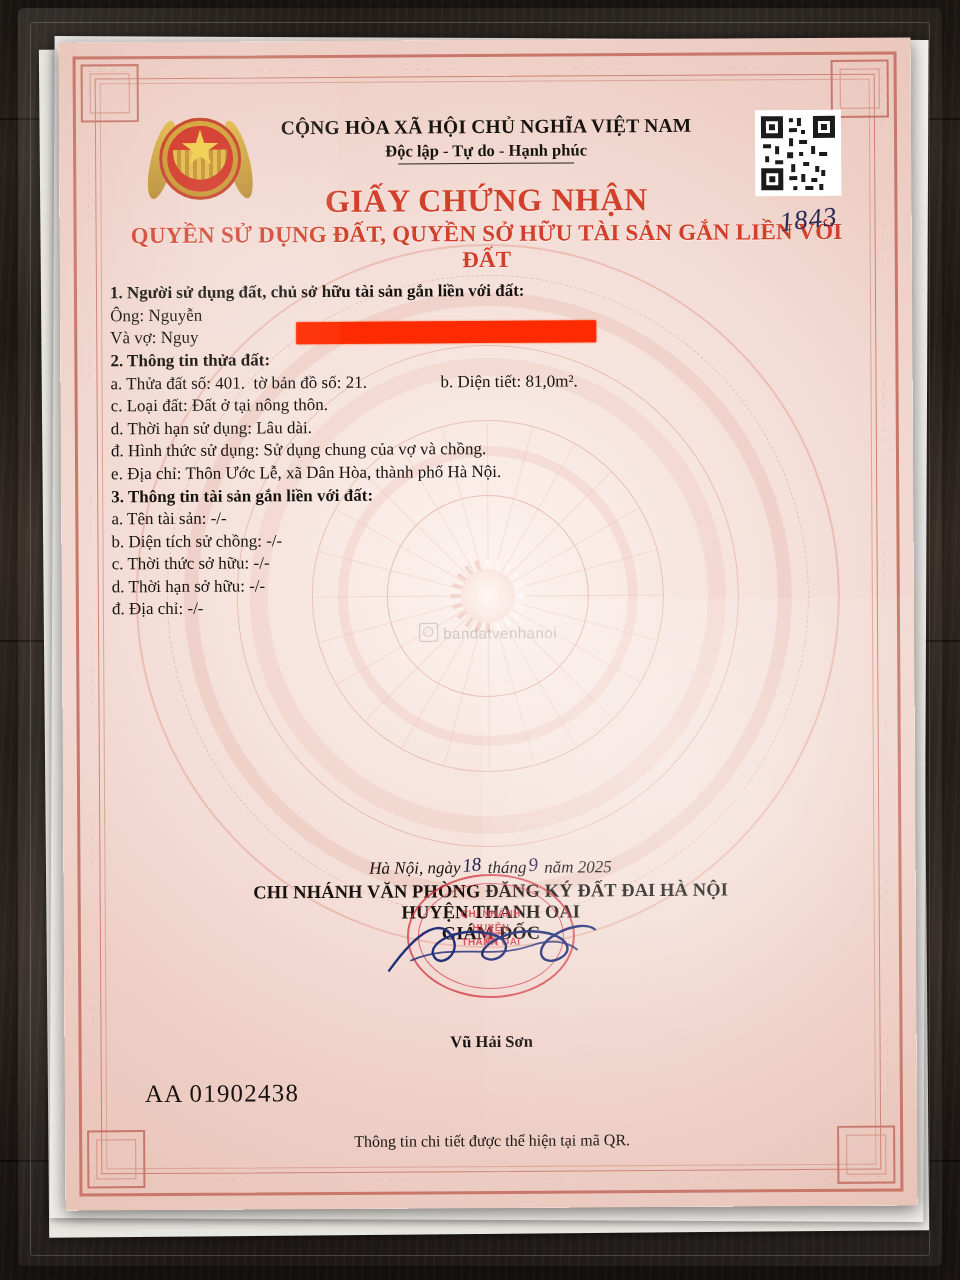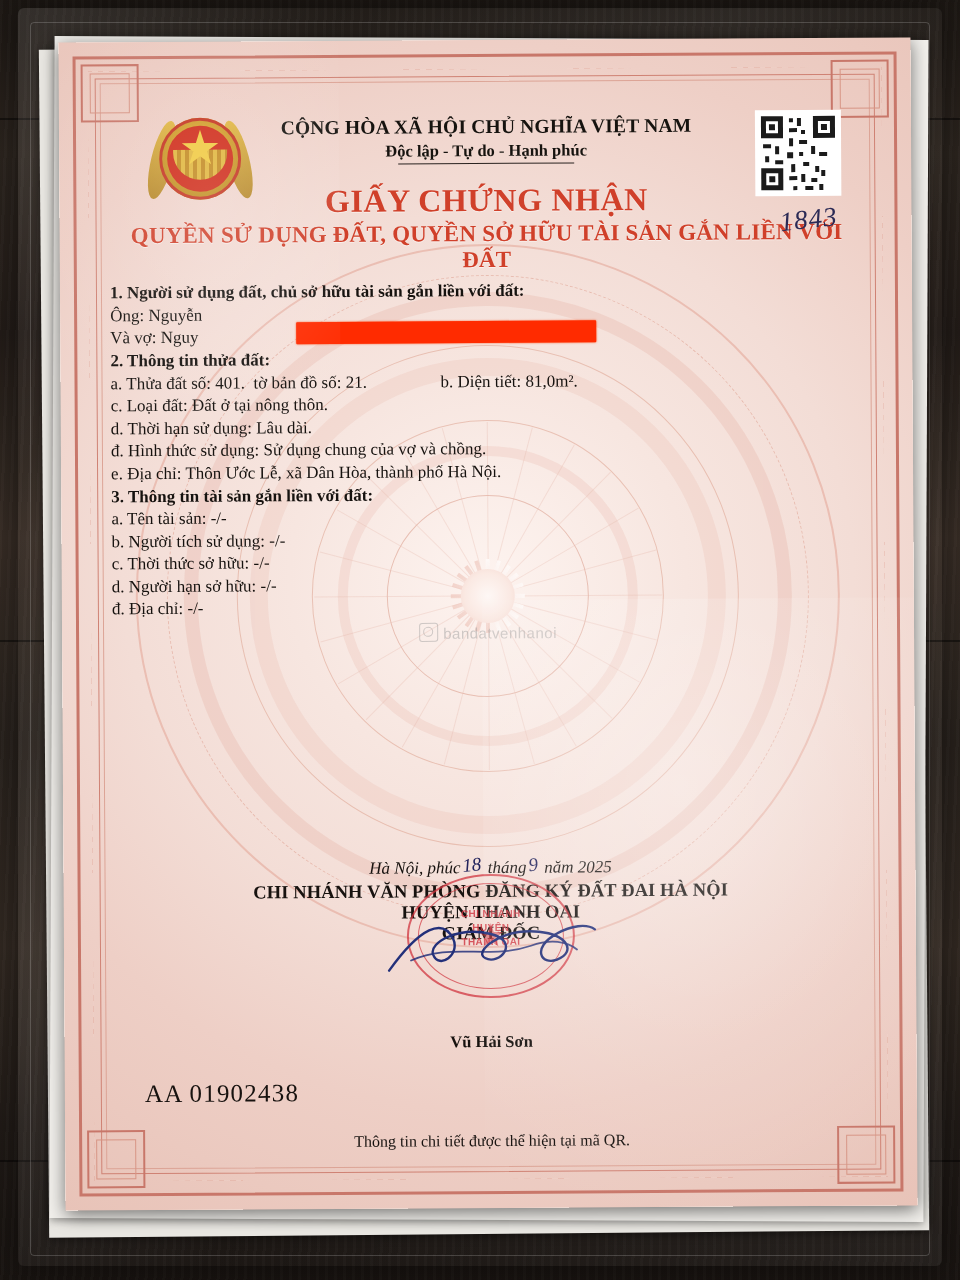--- a/index.html
+++ b/index.html
@@ -423,36 +423,36 @@
         </div>
         <div class="line">
           <span>e. Địa chỉ: </span><span>Thôn Ước Lễ, xã Dân Hòa, thành phố Hà Nội.</span>
         </div>
 
         <div class="sec">3. Thông tin tài sản gắn liền với đất:</div>
         <div class="line">
           <span>a. Tên tài sản: </span><span>-/-</span>
         </div>
         <div class="line">
-          <span>b. Người tích sử dụng: </span><span>-/-</span>
+          <span>b. Diện tích sử chồng: </span><span>-/-</span>
         </div>
         <div class="line">
           <span>c. Thời thức sở hữu: </span><span>-/-</span>
         </div>
         <div class="line">
-          <span>d. Người hạn sở hữu: </span><span>-/-</span>
+          <span>d. Thời hạn sở hữu: </span><span>-/-</span>
         </div>
         <div class="line">
           <span>đ. Địa chỉ: </span><span>-/-</span>
         </div>
       </div>
 
       <div class="sig">
         <div class="date">
-          <span>Hà Nội, phúc</span><span class="hw">18</span>
+          <span>Hà Nội, ngày</span><span class="hw">18</span>
           <span>tháng</span><span class="hw">9</span>
           <span>năm</span>
           <span>2025</span>
         </div>
         <div class="o1">CHI NHÁNH VĂN PHÒNG ĐĂNG KÝ ĐẤT ĐAI HÀ NỘI</div>
         <div class="o2">HUYỆN THANH OAI</div>
         <div class="o3">GIÁM ĐỐC</div>
 
         <div class="stamp">
           <div class="ov"></div>

